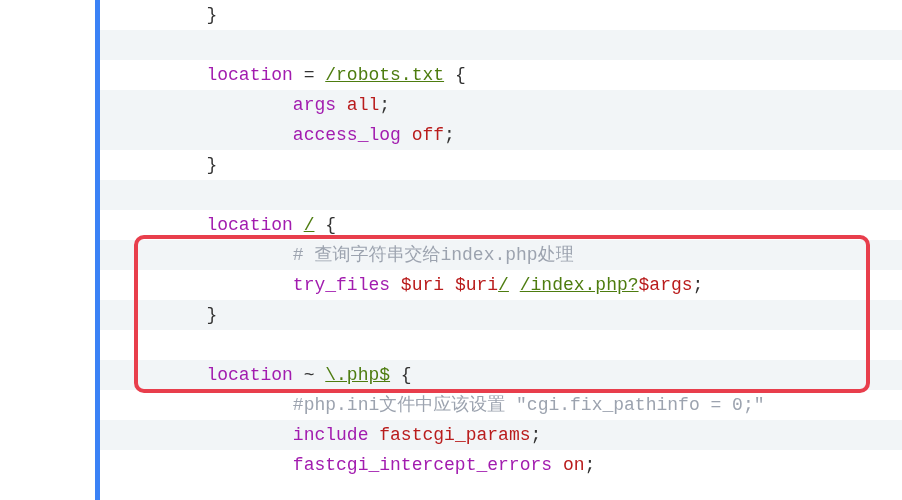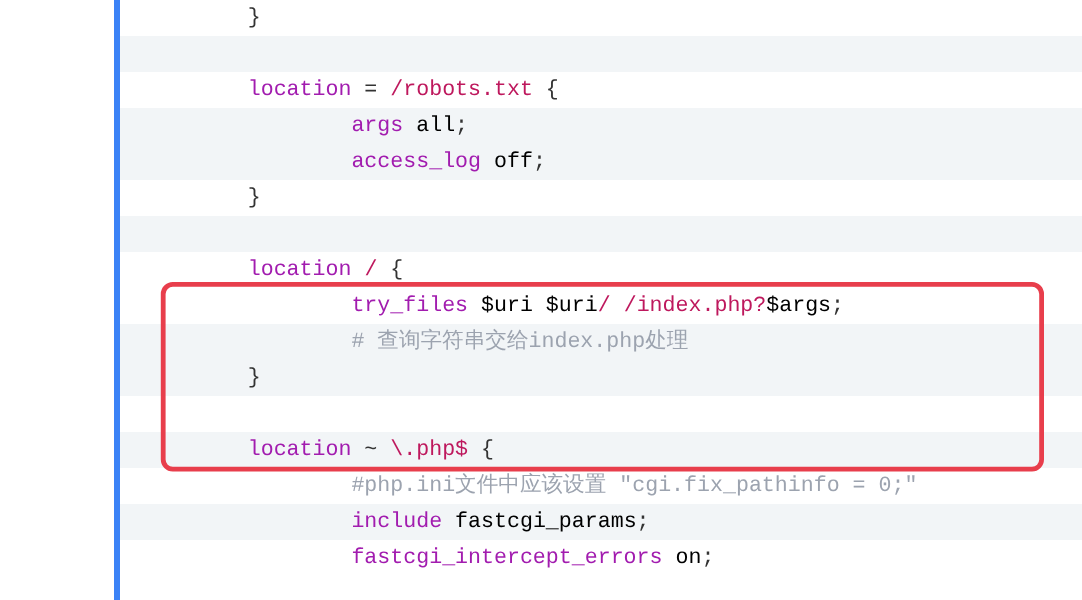--- a/index.html
+++ b/index.html
@@ -32,22 +32,22 @@
     width: 100%;
   }
   .line {
     white-space: pre;
     height: 30px;
     padding-left: 20px;
   }
   .striped { background: #f2f5f7; }
   .plain   { background: #ffffff; }
   .kw    { color: #a21caf; font-weight: normal; }   
-  .val   { color: #000000; }                       
-  .path  { color: #be185d; }                       
+  .val   { color: #b91c1c; }                       
+  .path  { color: #4d7c0f; text-decoration: underline; }                       
   .punct { color: #333333; }                       
   .cmt   { color: #9ca3af; }                       
   .strng { color: #9ca3af; }                       
   .annotation-box {
     position: absolute;
     left: 134px;
     top: 235px;
     width: 736px;
     height: 158px;
     border: 4px solid #e83e4c;
@@ -62,22 +62,22 @@
   <div class="left-bar"></div>
   <div class="code-area" id="code-area">
       <div class="line plain">        <span class="punct">}</span></div>
       <div class="line striped"></div>
       <div class="line plain">        <span class="kw">location</span><span class="punct"> = </span><span class="path">/robots.txt</span><span class="punct"> {</span></div>
       <div class="line striped">                <span class="kw">args</span><span class="punct"> </span><span class="val">all</span><span class="punct">;</span></div>
       <div class="line striped">                <span class="kw">access_log</span><span class="punct"> </span><span class="val">off</span><span class="punct">;</span></div>
       <div class="line plain">        <span class="punct">}</span></div>
       <div class="line striped"></div>
       <div class="line plain">        <span class="kw">location</span><span class="punct"> </span><span class="path">/</span><span class="punct"> {</span></div>
+      <div class="line striped">                <span class="cmt"># 查询字符串交给index.php处理</span></div>
       <div class="line plain">                <span class="kw">try_files</span><span class="punct"> </span><span class="val">$uri</span><span class="punct"> </span><span class="val">$uri</span><span class="path">/</span><span class="punct"> </span><span class="path">/index.php?</span><span class="val">$args</span><span class="punct">;</span></div>
-      <div class="line striped">                <span class="cmt"># 查询字符串交给index.php处理</span></div>
       <div class="line striped">        <span class="punct">}</span></div>
       <div class="line plain"></div>
       <div class="line striped">        <span class="kw">location</span><span class="punct"> ~ </span><span class="path">\.php$</span><span class="punct"> {</span></div>
       <div class="line plain">                <span class="cmt">#php.ini文件中应该设置 </span><span class="strng">"cgi.fix_pathinfo = 0;"</span></div>
       <div class="line striped">                <span class="kw">include</span><span class="punct"> </span><span class="val">fastcgi_params</span><span class="punct">;</span></div>
       <div class="line plain">                <span class="kw">fastcgi_intercept_errors</span><span class="punct"> </span><span class="val">on</span><span class="punct">;</span></div>
     </div>
   <div class="annotation-box"></div>
 </div>
 

